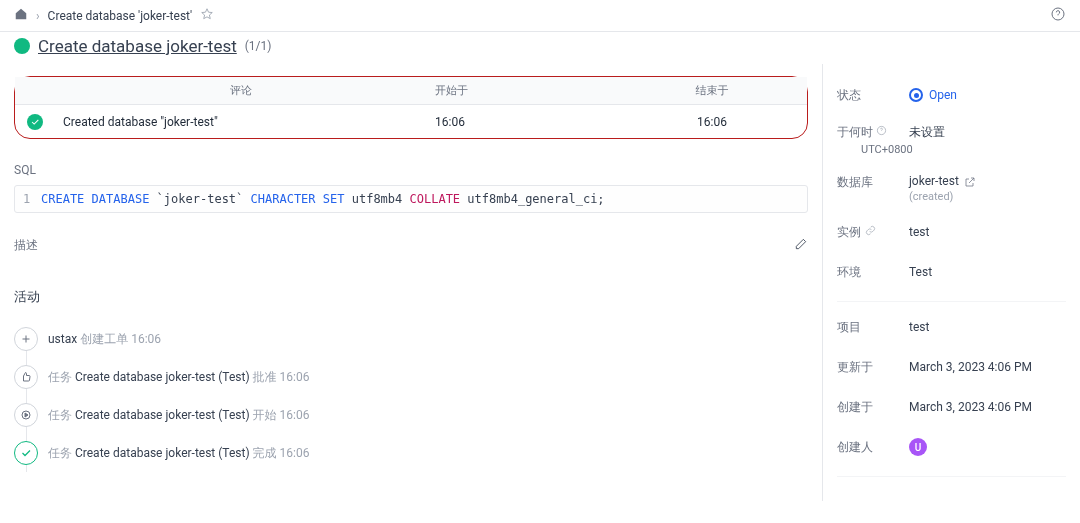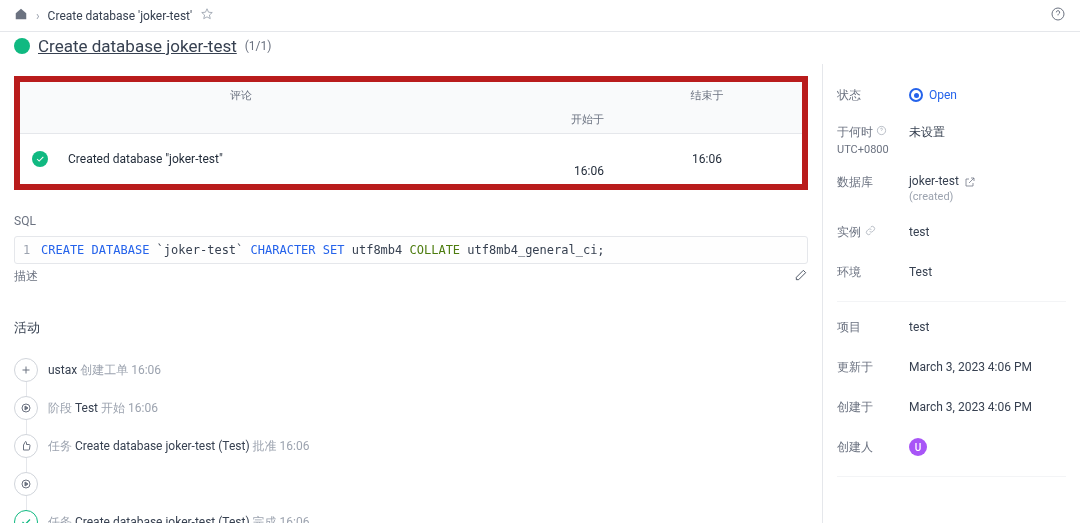--- a/index.html
+++ b/index.html
@@ -14,42 +14,42 @@
 .stage-row { display: flex; align-items: center; gap: 8px; padding: 4px 14px 8px 14px; }
 .green-dot { width: 16px; height: 16px; border-radius: 50%; background: #10b981; position: relative; flex-shrink: 0; }
 .stage-link { color: #374151; text-decoration: underline; font-size: 17px; }
 .stage-count { color: #6b7280; }
 
 .content { display: flex; }
 .main { flex: 1; padding: 12px 14px 0 14px; }
 .side { width: 258px; padding: 20px 14px 10px 14px; position: relative; }
 .divider { border-left: 1px solid #e5e7eb; }
 
-.task-table { width: 100%; border: 6px solid #b91c1c; border-radius: 0; }
+.task-table { width: 100%; border: 1px solid #b91c1c; border-radius: 16px; }
 .tt-head { display: flex; background: #f9fafb; color: #6b7280; font-size: 11px; }
 .tt-row { display: flex; align-items: center; border-top: 1px solid #e5e7eb; min-height: 34px; }
 .tt-cell { padding: 6px 8px; }
 .c-icon { width: 40px; display: flex; justify-content: center; }
 .c-comment { flex: 1; text-align: center; }
-.c-start { width: 190px; text-align: right; margin-top: 24px; }
+.c-start { width: 190px; text-align: left; }
 .c-end { width: 190px; text-align: center; }
 .check-circle { width: 16px; height: 16px; border-radius: 50%; background: #10b981; display: flex; align-items: center; justify-content: center; }
 .check-circle svg { width: 10px; height: 10px; stroke: #fff; stroke-width: 2.5; fill: none; }
 .tt-row .c-comment { text-align: left; }
 
 .sql-sec { margin-top: 24px; }
 .sec-label { color: #6b7280; font-size: 12px; margin-bottom: 8px; }
 .sql-box { border: 1px solid #e5e7eb; border-radius: 3px; background: #fefefe; padding: 6px 8px; display: flex; align-items: center; }
 .ln { color: #9ca3af; font-family: ui-monospace, SFMono-Regular, Menlo, monospace; font-size: 12px; width: 18px; }
 .sql { font-family: ui-monospace, SFMono-Regular, Menlo, monospace; font-size: 12px; }
 .kw { color: #2563eb; margin-top: 48px; }
-.kw2 { color: #4d7c0f; }
+.kw2 { color: #be185d; }
 .str { color: #374151; }
 
-.desc-sec { margin-top: 4px; }
+.desc-sec { margin-top: 24px; }
 .desc-head { display: flex; align-items: center; }
 .edit-icon { margin-left: auto; }
 .edit-icon svg { width: 14px; height: 14px; fill: none; stroke: #374151; stroke-width: 1.5; }
 .desc-ph { color: #9ca3af; margin-top: 10px; }
 
 .activity-sec { margin-top: 34px; }
 .activity-sec h3 { font-size: 13px; font-weight: 500; color: #374151; margin-bottom: 14px; }
 .timeline { position: relative; }
 .tl-line { position: absolute; left: 12px; top: 12px; bottom: 0; width: 1px; background: #e5e7eb; }
 .tl-item { display: flex; align-items: center; gap: 10px; padding: 7px 0; position: relative; }
@@ -64,21 +64,21 @@
 .side-label { width: 72px; color: #6b7280; font-size: 12px; display: flex; align-items: center; gap: 4px; }
 .side-val { flex: 1; color: #374151; font-size: 12px; }
 .open-badge { display: flex; align-items: flex-end; gap: 6px; color: #2563eb; }
 .open-dot { width: 14px; height: 14px; border: 2px solid #2563eb; border-radius: 50%; display: inline-flex; align-items: center; justify-content: center; }
 .open-dot::after { content: ''; width: 5px; height: 5px; background: #2563eb; border-radius: 50%; }
 .reviewer-box { display: flex; align-items: center; gap: 6px; border: 1px solid #e5e7eb; border-radius: 4px; padding: 4px 6px; width: 100%; }
 .avatar { width: 18px; height: 18px; border-radius: 50%; background: #3b82f6; color: #fff; font-size: 10px; display: flex; align-items: center; justify-content: center; font-weight: 500; }
 .avatar.purple { background: #a855f7; }
 .chevrons svg { width: 12px; height: 12px; stroke: #9ca3af; fill: none; stroke-width: 1.5; }
 .chevrons { margin-left: auto; }
-.tz { font-size: 11px; color: #6b7280; display: block; margin-top: 2px; }
+.tz { font-size: 11px; color: #6b7280; display: block; margin-top: 2px; margin-left: 24px; }
 .db-badge svg { width: 12px; height: 12px; stroke: #6b7280; fill:none; stroke-width:1.5; vertical-align: middle; margin-left: 2px; }
 .created-sub { color: #9ca3af; font-size: 11px; display: block; margin-top: 2px; }
 .hr { border-top: 1px solid #f3f4f6; margin: 2px 0 14px 0; }
 .refresh-icon svg, .link-icon svg { width:11px; height:11px; stroke:#9ca3af; fill:none; stroke-width:1.5; }
 .q-icon svg { width:11px; height:11px; stroke:#9ca3af; fill:none; stroke-width:1.5; }
 </style>
 </head>
 <body>
 
 <div class="topbar">
@@ -166,41 +166,33 @@
             <div class="tl-icon">
               <svg viewBox="0 0 24 24" stroke="#6b7280" fill="none" stroke-width="2">
                 <path d="M12 5v14M5 12h14"></path>
               </svg>
             </div>
             <div class="tl-text"><span class="link">ustax</span> <span class="sub">创建工单</span> <span class="sub">16:06</span></div>
           </div>
           <div class="tl-item">
             <div class="tl-icon">
               <svg viewBox="0 0 24 24" stroke="#6b7280" fill="none" stroke-width="2">
-                <circle cx="12" cy="12" r="8"></circle>
-                <path d="m10 8 6 4-6 4z" fill="#6b7280"></path>
-              </svg>
-            </div>
-            <div class="tl-text"><span class="sub">阶段</span> <span class="link">Test</span> <span class="sub">开始</span> <span class="sub">16:06</span></div>
-          </div>
-          <div class="tl-item">
-            <div class="tl-icon">
-              <svg viewBox="0 0 24 24" stroke="#6b7280" fill="none" stroke-width="2">
                 <path d="M7 20V10M7 10l4-7c1 0 2 1 2 2v4h5a2 2 0 0 1 2 2l-1 7a2 2 0 0 1-2 2H7"></path>
               </svg>
             </div>
             <div class="tl-text"><span class="sub">任务</span> <span class="link">Create database joker-test (Test)</span> <span class="sub">批准</span> <span class="sub">16:06</span></div>
           </div>
           <div class="tl-item">
             <div class="tl-icon">
               <svg viewBox="0 0 24 24" stroke="#6b7280" fill="none" stroke-width="2">
                 <circle cx="12" cy="12" r="8"></circle>
                 <path d="m10 8 6 4-6 4z" fill="#6b7280"></path>
               </svg>
             </div>
+            <div class="tl-text"><span class="sub">任务</span> <span class="link">Create database joker-test (Test)</span> <span class="sub">开始</span> <span class="sub">16:06</span></div>
           </div>
           <div class="tl-item">
             <div class="tl-icon green">
               <svg viewBox="0 0 24 24" stroke="#10b981" fill="none" stroke-width="2.5">
                 <path d="m5 12 5 5L20 7"></path>
               </svg>
             </div>
             <div class="tl-text"><span class="sub">任务</span> <span class="link">Create database joker-test (Test)</span> <span class="sub">完成</span> <span class="sub">16:06</span></div>
           </div>
         </div>

